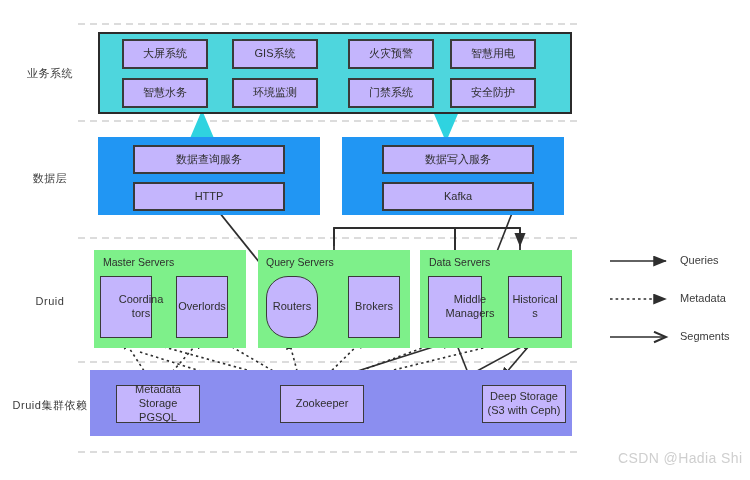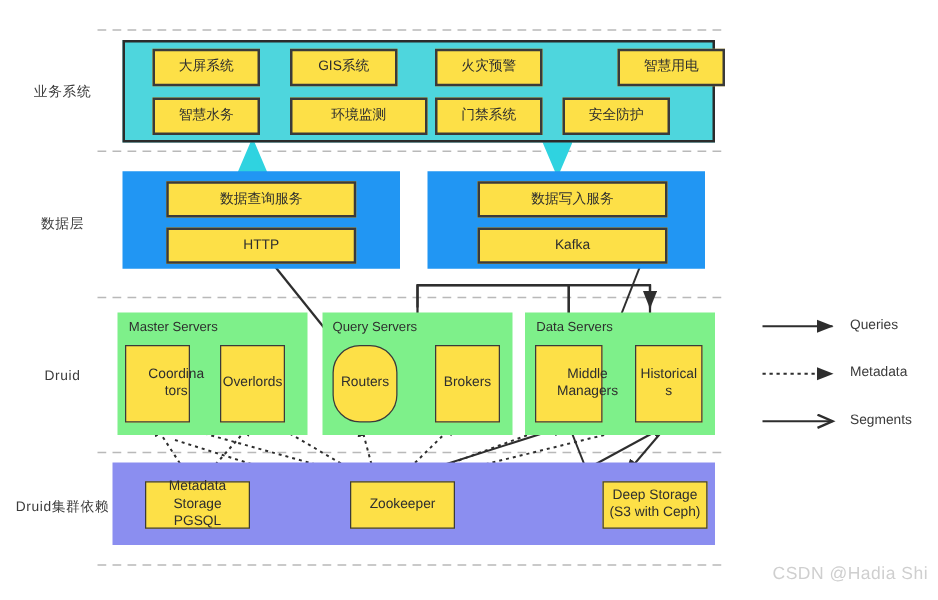--- a/index.html
+++ b/index.html
@@ -18,21 +18,21 @@
   }
 
   
   .band{position:absolute;box-sizing:border-box;}
   .band.biz{background:#4ed6dd;border:2px solid #2b2b2b;}
   .band.data{background:#2196f3;}
   .band.dep{background:#8b8ef0;}
 
   
   .node{
-    position:absolute;box-sizing:border-box;background:#fde047;
+    position:absolute;box-sizing:border-box;background:#c4b5fd;
     border:2px solid #3a3a3a;display:flex;align-items:center;
     justify-content:center;text-align:center;font-size:11px;
     line-height:1.25;color:#2e2e2e;padding:2px;
   }
   .node.thin{border-width:1.6px;}
 
   
   .ggroup{position:absolute;box-sizing:border-box;background:#7ef08a;}
   .gtitle{
     position:absolute;font-size:10.5px;color:#2e2e2e;white-space:nowrap;
@@ -138,24 +138,24 @@
   <div class="row-label" style="left:14px;top:66px;width:72px;">业务系统</div>
   <div class="row-label" style="left:14px;top:171px;width:72px;">数据层</div>
   <div class="row-label" style="left:14px;top:295px;width:72px;">Druid</div>
   <div class="row-label" style="left:6px;top:398px;width:88px;">Druid集群依赖</div>
 
   <div class="band biz" style="left:98px;top:32px;width:474px;height:82px;"></div>
 
   <div class="node" style="left:122px;top:39px;width:86px;height:30px;">大屏系统</div>
   <div class="node" style="left:348px;top:39px;width:86px;height:30px;">火灾预警</div>
   <div class="node" style="left:232px;top:39px;width:86px;height:30px;">GIS系统</div>
-  <div class="node" style="left:450px;top:39px;width:86px;height:30px;margin-left:44px;">智慧用电</div>
+  <div class="node" style="left:450px;top:39px;width:86px;height:30px;">智慧用电</div>
 
   <div class="node" style="left:122px;top:78px;width:86px;height:30px;">智慧水务</div>
-  <div class="node" style="left:232px;top:78px;width:110px;height:30px;">环境监测</div>
+  <div class="node" style="left:232px;top:78px;width:86px;height:30px;">环境监测</div>
   <div class="node" style="left:348px;top:78px;width:86px;height:30px;">门禁系统</div>
   <div class="node" style="left:450px;top:78px;width:86px;height:30px;">安全防护</div>
 
   <div class="band data" style="left:98px;top:137px;width:222px;height:78px;"></div>
   <div class="band data" style="left:342px;top:137px;width:222px;height:78px;"></div>
 
   <div class="node" style="left:133px;top:145px;width:152px;height:29px;">数据查询服务</div>
   <div class="node" style="left:133px;top:182px;width:152px;height:29px;">HTTP</div>
 
   <div class="node" style="left:382px;top:145px;width:152px;height:29px;">数据写入服务</div>

